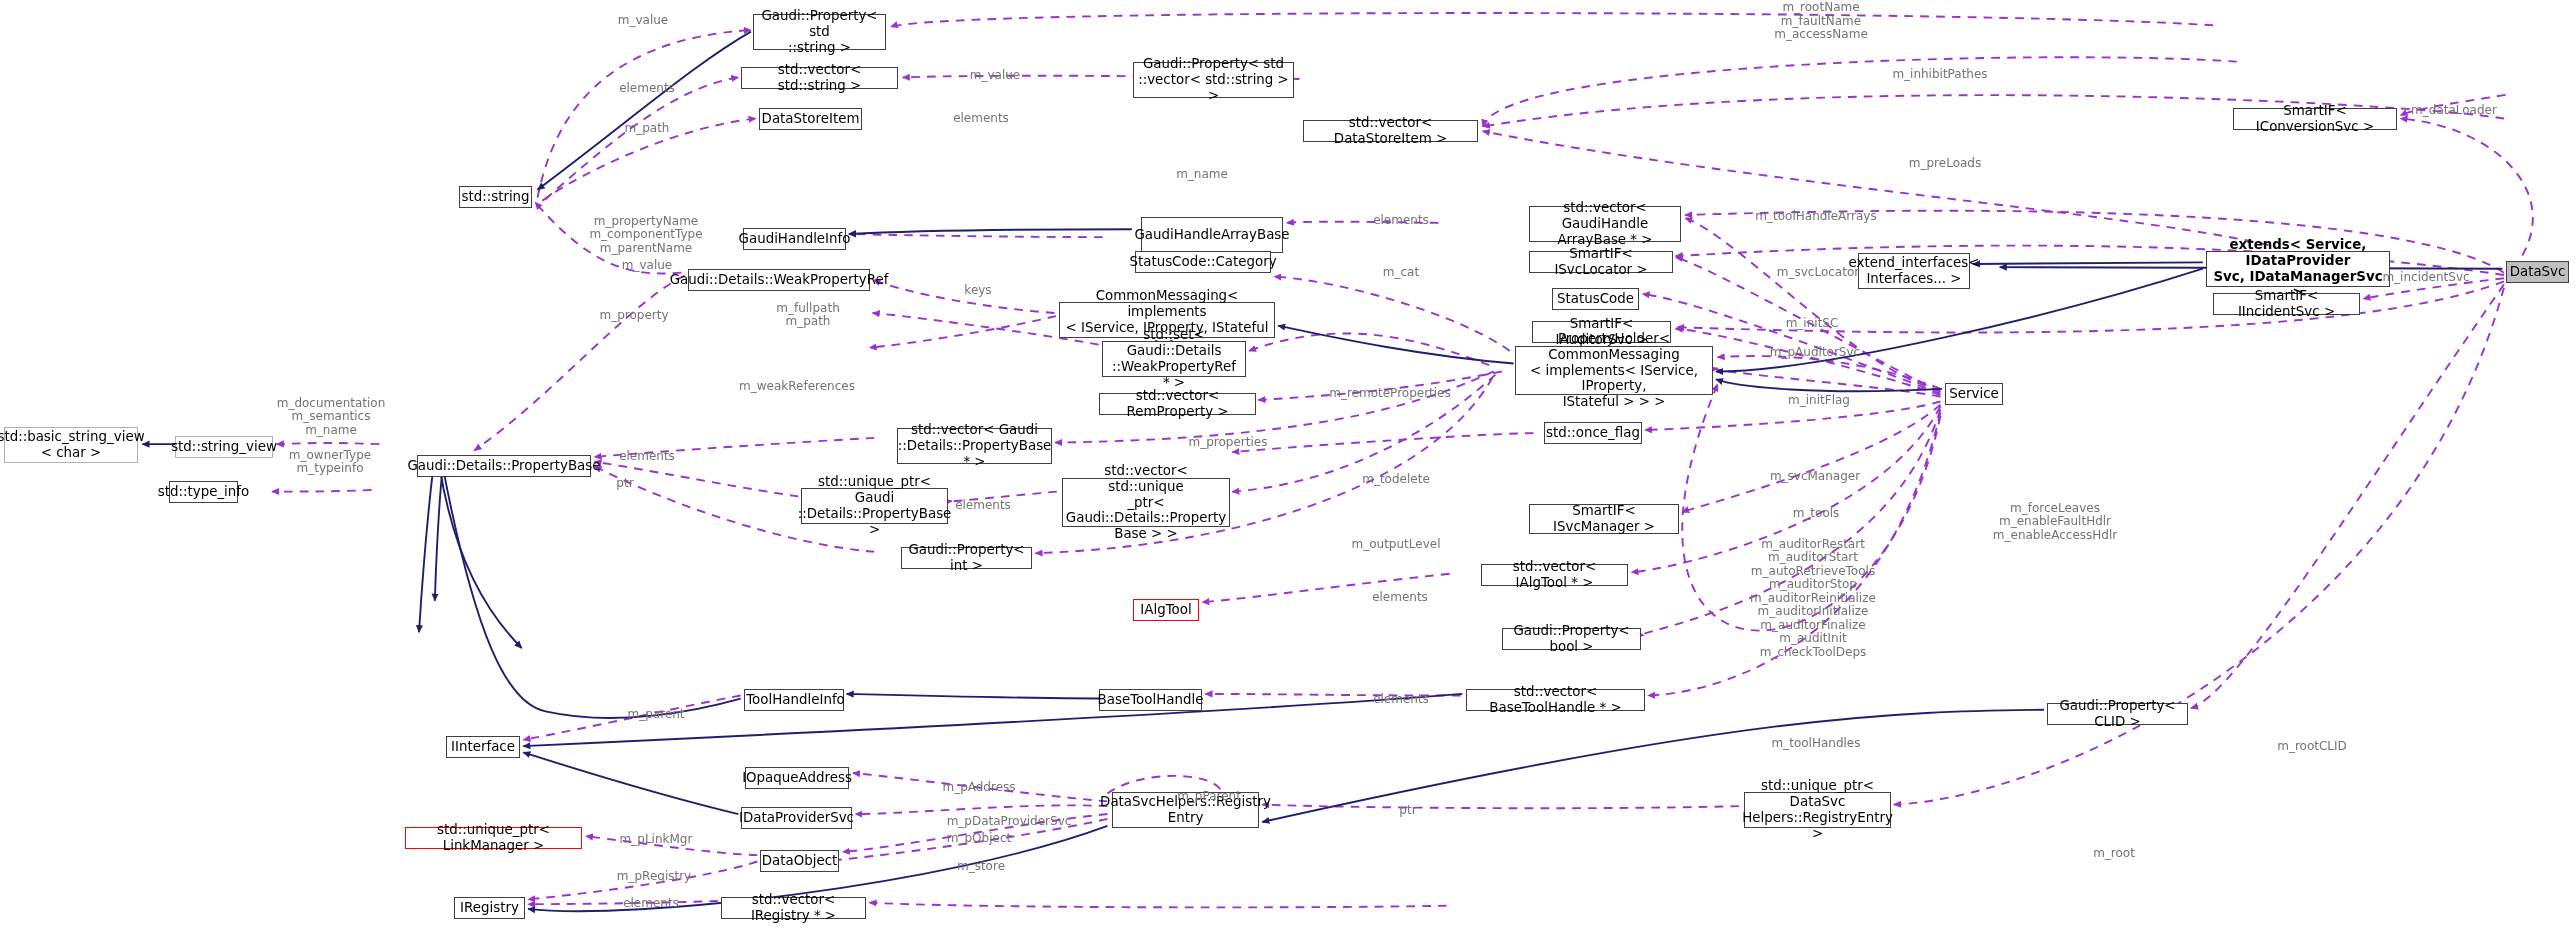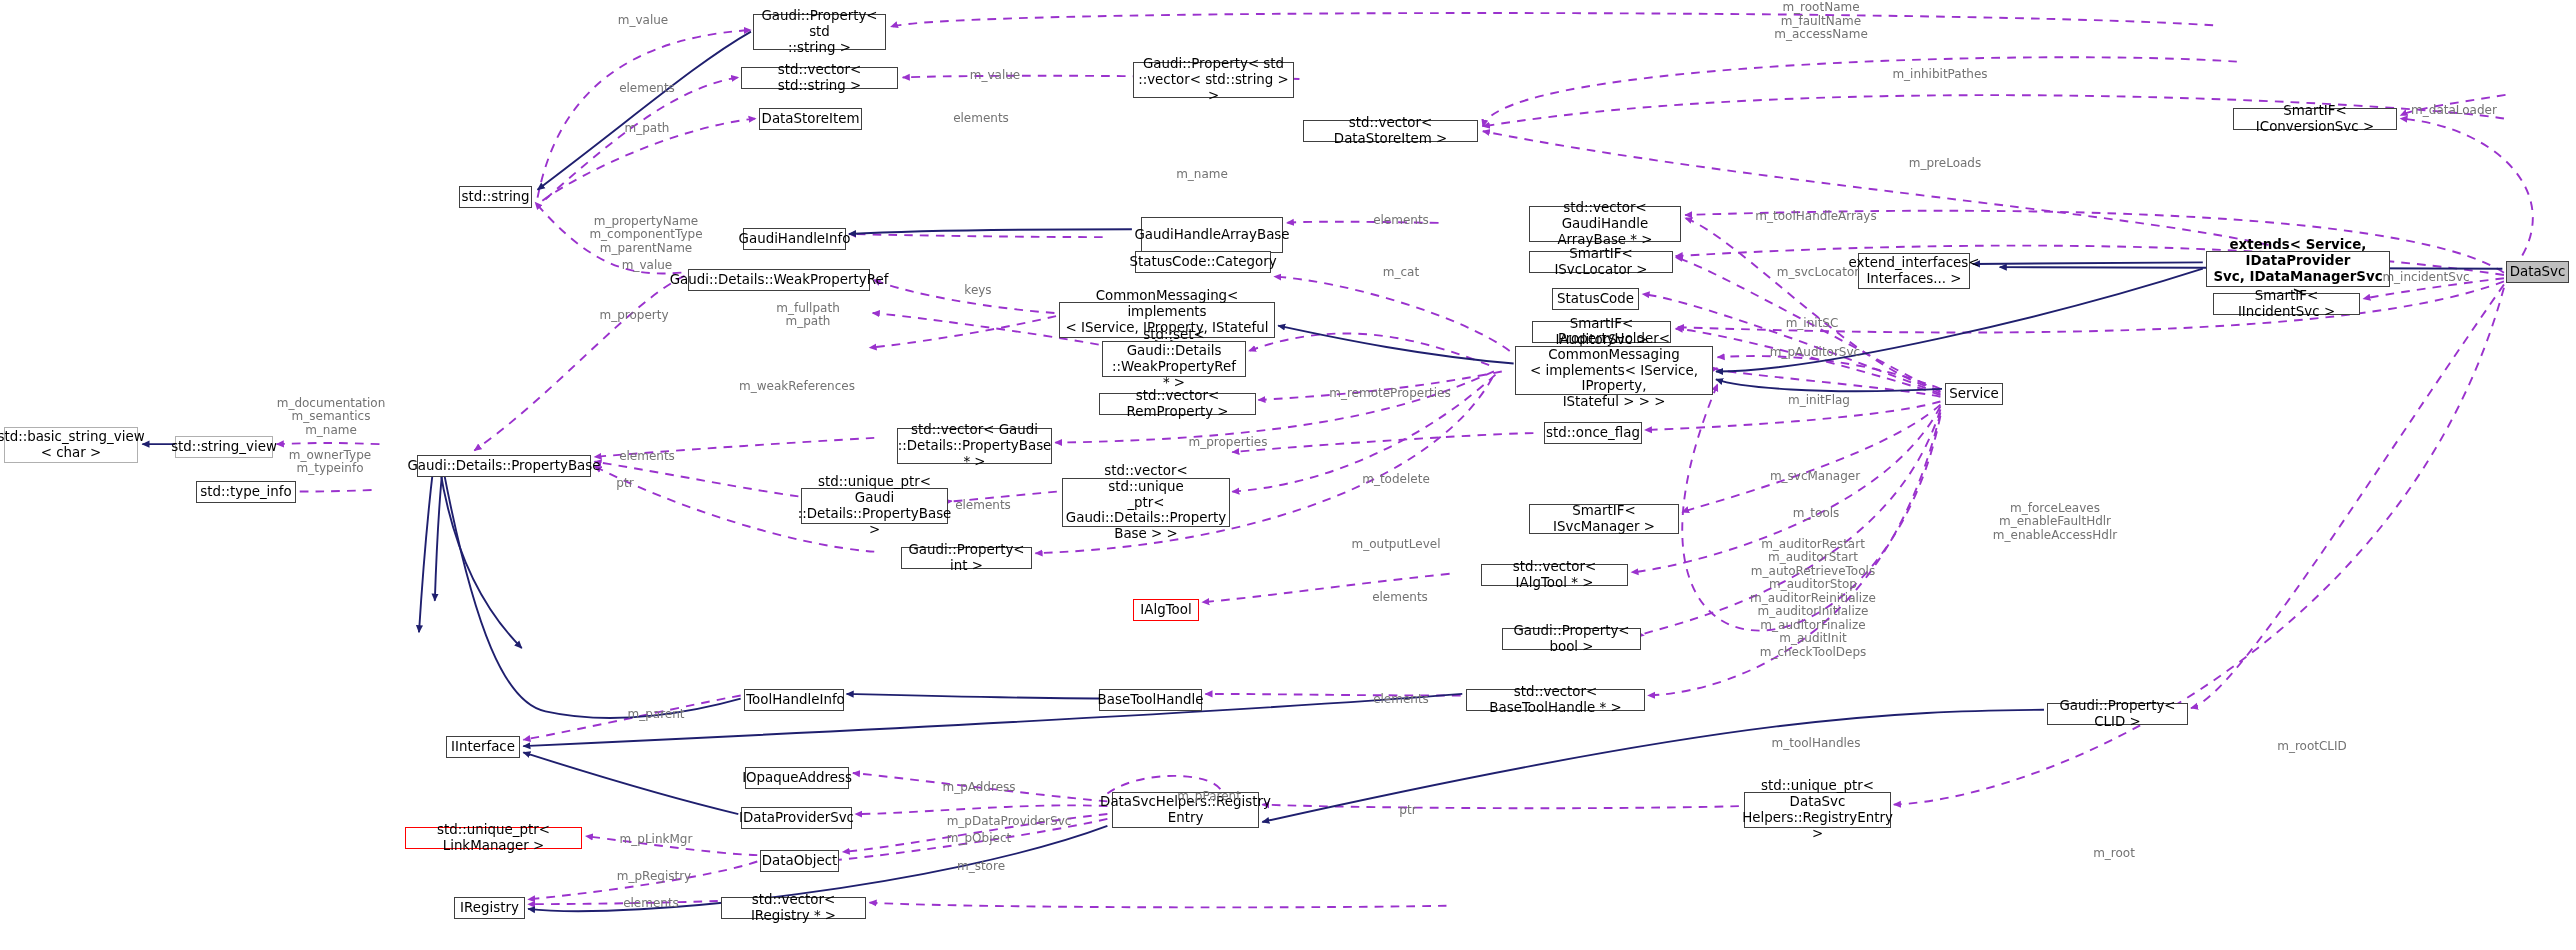--- a/index.html
+++ b/index.html
@@ -153,21 +153,21 @@
 IStateful &gt; &gt; &gt;</div>
       <div class="node" style="left: 1945px; top: 383px; width: 58px; height: 22px;">Service</div>
       <div class="node" style="left: 1099px; top: 393px; width: 157px; height: 22px;">std::vector&lt; RemProperty &gt;</div>
       <div class="node light" style="left: 4px; top: 427px; width: 134px; height: 36px;">std::basic_string_view
 &lt; char &gt;</div>
       <div class="node light" style="left: 175px; top: 436px; width: 98px; height: 22px;">std::string_view</div>
       <div class="node" style="left: 1544px; top: 422px; width: 98px; height: 22px;">std::once_flag</div>
       <div class="node" style="left: 417px; top: 455px; width: 174px; height: 22px;">Gaudi::Details::PropertyBase</div>
       <div class="node" style="left: 897px; top: 428px; width: 155px; height: 36px;">std::vector&lt; Gaudi
 ::Details::PropertyBase * &gt;</div>
-      <div class="node" style="left: 196px; top: 481px; width: 100px; height: 22px;">std::type_info</div>
+      <div class="node" style="left: 169px; top: 481px; width: 69px; height: 22px;">std::type_info</div>
       <div class="node" style="left: 801px; top: 488px; width: 147px; height: 36px;">std::unique_ptr&lt; Gaudi
 ::Details::PropertyBase &gt;</div>
       <div class="node" style="left: 1062px; top: 478px; width: 168px; height: 49px;">std::vector&lt; std::unique
 _ptr&lt; Gaudi::Details::Property
 Base &gt; &gt;</div>
       <div class="node" style="left: 1529px; top: 504px; width: 150px; height: 30px;">SmartIF&lt; ISvcManager &gt;</div>
       <div class="node" style="left: 901px; top: 547px; width: 131px; height: 22px;">Gaudi::Property&lt; int &gt;</div>
       <div class="node red" style="left: 1133px; top: 599px; width: 66px; height: 22px;">IAlgTool</div>
       <div class="node" style="left: 1481px; top: 564px; width: 147px; height: 22px;">std::vector&lt; IAlgTool * &gt;</div>
       <div class="node" style="left: 1502px; top: 628px; width: 139px; height: 22px;">Gaudi::Property&lt; bool &gt;</div>

